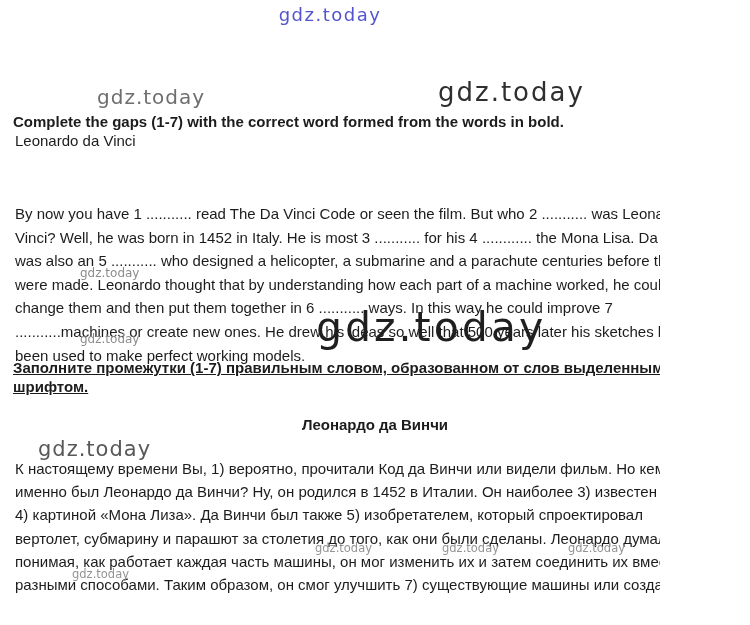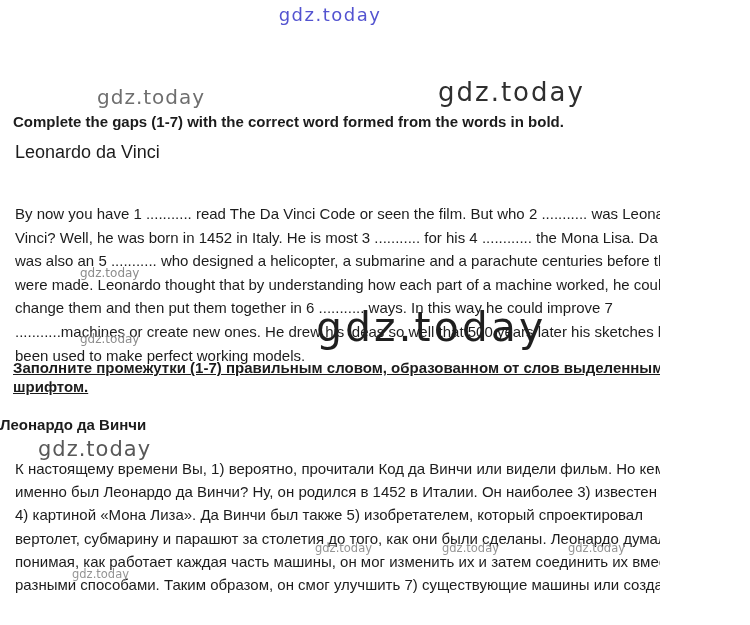--- a/index.html
+++ b/index.html
@@ -17,26 +17,26 @@
   .wm-ru-intro{top:437px;left:38px;font-size:21px;color:#585858;letter-spacing:1px;}
   .wm-small{font-size:11.5px;color:#949494;}
   .wm-t1{top:541px;left:315px;} .wm-t2{top:541px;left:442px;} .wm-t3{top:541px;left:568px;}
   .wm-b-left{top:567px;left:72px;} .wm-b-right{top:567px;left:688px;}
 
   .title{position:absolute;top:42px;left:0;width:750px;text-align:center;
          font-family:"Liberation Serif",serif;font-weight:bold;font-size:38px;
          letter-spacing:.5px;color:#0c0c0c;}
   .task-en{position:absolute;top:113px;left:13px;width:730px;
            font-weight:bold;font-size:15px;}
-  .subject-en{position:absolute;top:142px;left:15px;font-size:18px;text-align:right;}
+  .subject-en{position:absolute;top:132px;left:15px;font-size:15px;text-align:right;}
   .para-en{position:absolute;top:162px;left:15px;width:732px;font-size:15px;
            line-height:23.6px;white-space:pre-line;margin-top:40px;}
   .task-ru{position:absolute;top:358px;left:13px;width:732px;font-weight:bold;
            font-size:15px;line-height:19px;white-space:pre-line;text-decoration:underline;}
-  .subject-ru{position:absolute;top:416px;left:0;width:750px;text-align:left;
+  .subject-ru{position:absolute;top:416px;left:0;width:750px;text-align:center;
               font-weight:bold;font-size:15px;}
   .para-ru{position:absolute;top:457px;left:15px;width:732px;font-size:15px;
            line-height:23.2px;white-space:pre-line;}
 </style>
 </head>
 <body>
 
 <div id="page">
 
   <div class="wm wm-top-blue">gdz.today</div>

